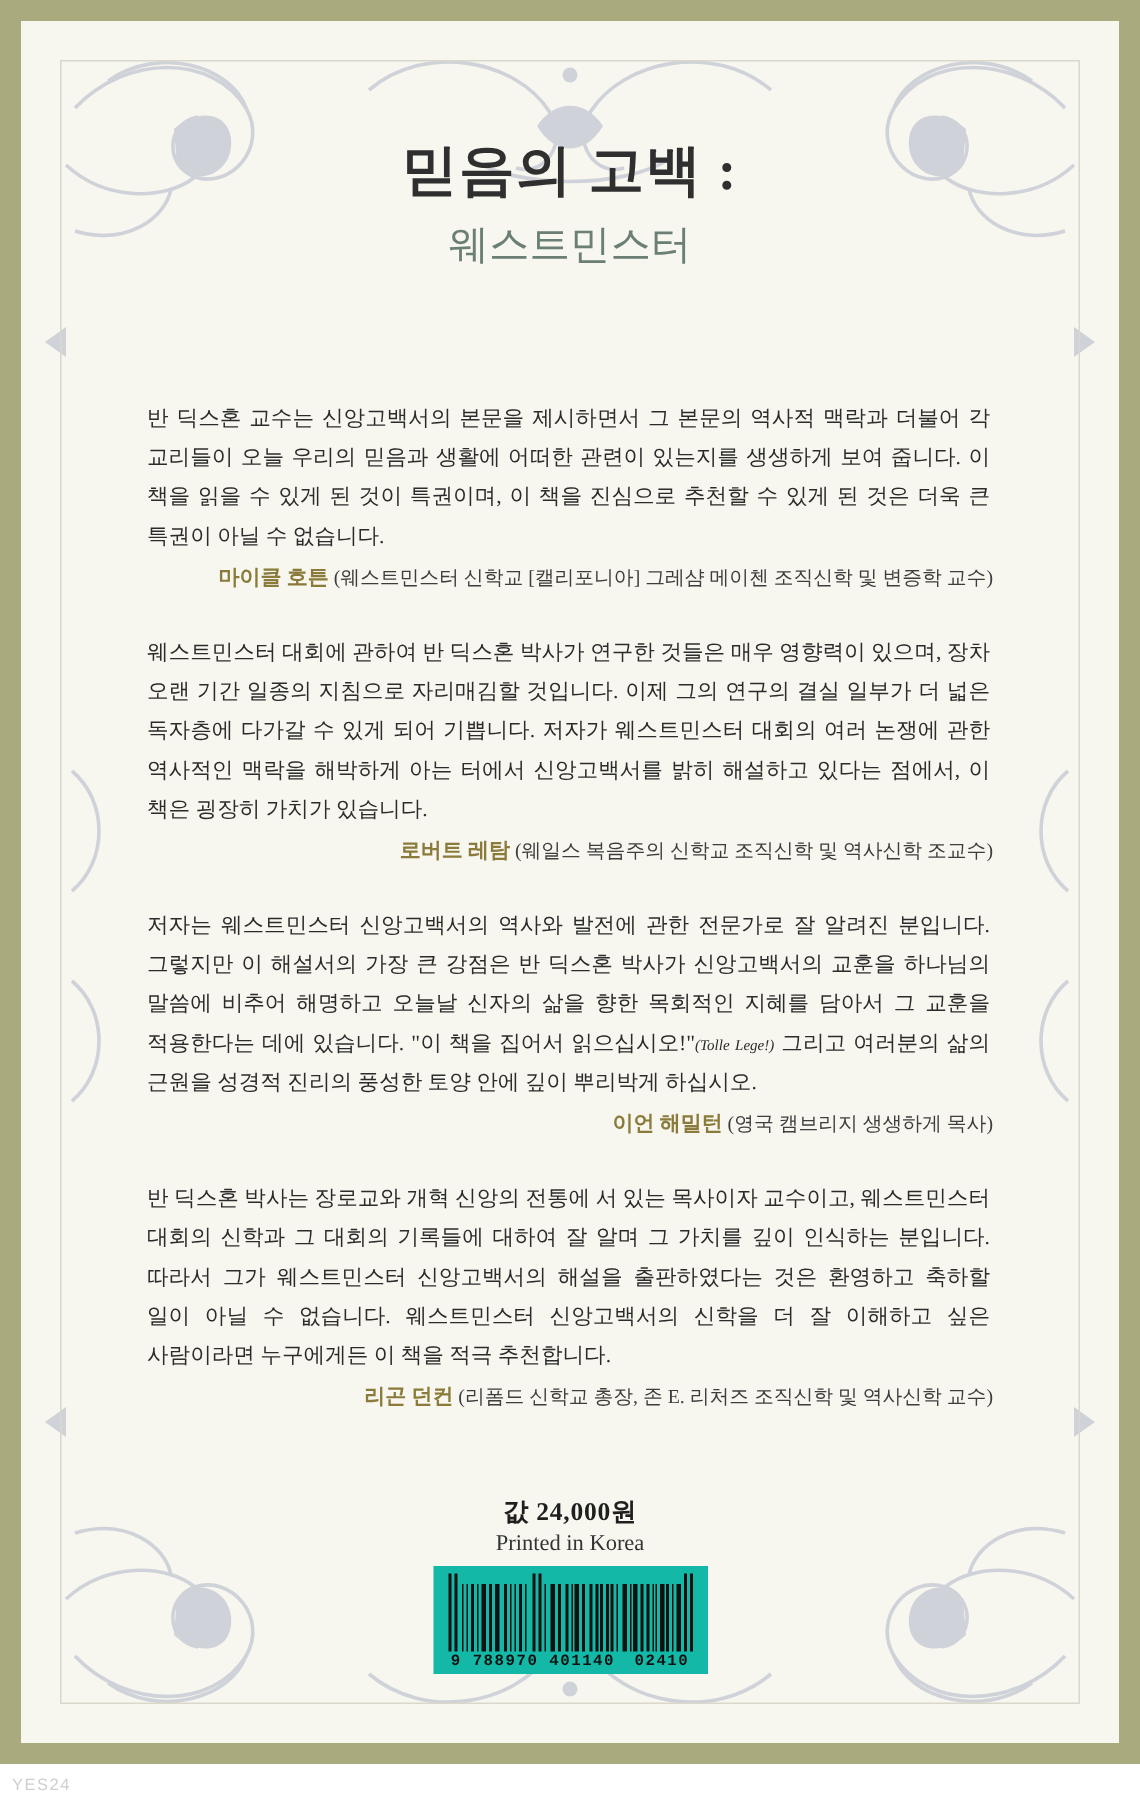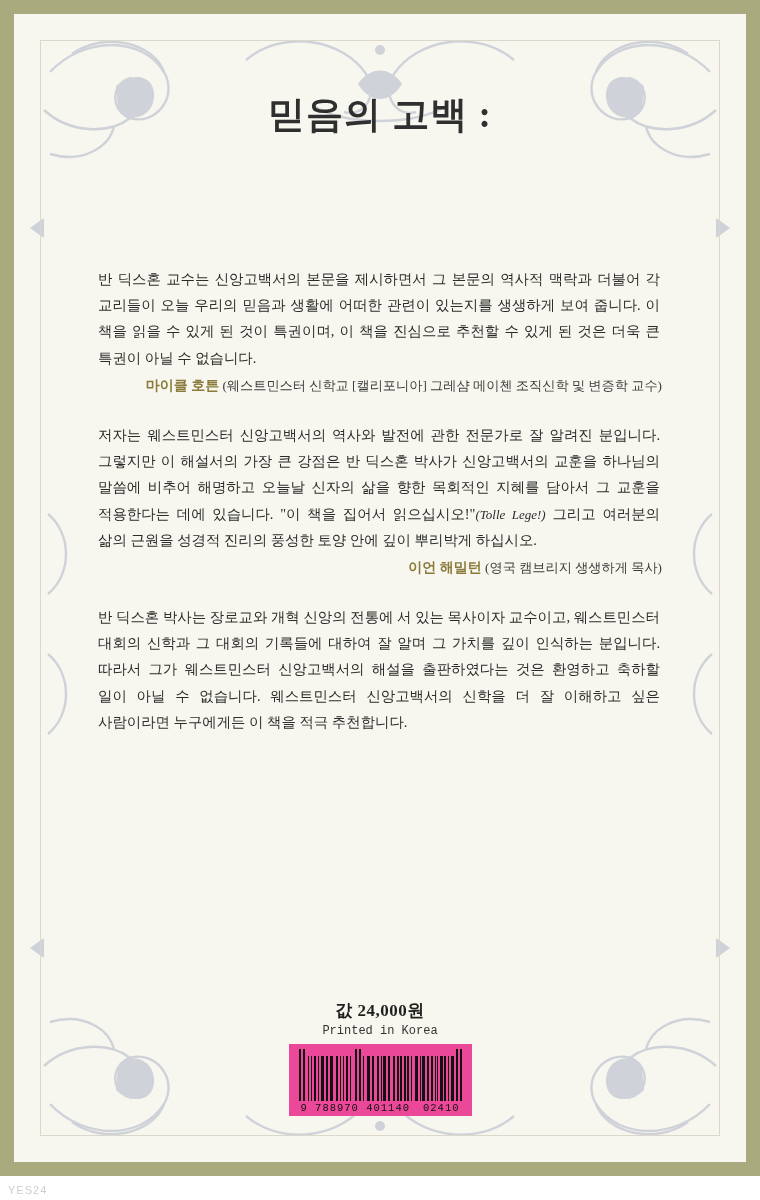--- a/index.html
+++ b/index.html
@@ -96,52 +96,53 @@
   }
   .attrib .who {
     color: #8a7b3a;
     font-weight: bold;
     font-size: 14px;
   }
   .attrib .role {
     color: #3d3d3d;
   }
   .endorsement:last-child .attrib { margin-bottom: 0; }
-  .italic-cite { font-style: italic; font-size: 13px; }
+  .italic-cite { font-style: italic; font-size: 10px; }
 
   
   .footer {
     position: absolute;
     left: 0; right: 0;
     bottom: 46px;
     text-align: center;
   }
   .price {
     font-size: 17px;
     font-weight: bold;
     color: #1f1f1f;
     letter-spacing: 0.5px;
     margin-bottom: 2px;
   }
   .printed {
-    font-size: 12px;
+    font-size: 15px;
     color: #333;
     margin-bottom: 6px;
-    font-family: Liberation Mono, monospace;
+    font-family: Liberation Serif, serif;
   }
 
   
   .barcode-wrap {
     display: inline-block;
     text-align: center;
   }
   .barcode-box {
-    background: #ec4899;
+    background: #14b8a6;
     padding: 5px 10px 2px 10px;
     display: inline-block;
+    font-weight: bold;
   }
   .bars {
     height: 52px;
     display: flex;
     align-items: flex-end;
     gap: 0;
   }
   .bars i {
     display: block;
     background: #111;
@@ -237,45 +238,55 @@
           <path d="M16 934 l14 -10 0 20 Z"></path>
           <path d="M716 934 l-14 -10 0 20 Z"></path>
         </g>
       </svg>
     </div>
 
     <div class="inner-rule"></div>
 
     <div class="title-block">
       <h1 class="title-main">믿음의 고백 :</h1>
+      <p class="title-sub">웨스트민스터</p>
     </div>
 
     <div class="content">
 
       <div class="endorsement">
         <p class="para">반 딕스혼 교수는 신앙고백서의 본문을 제시하면서 그 본문의 역사적 맥락과 더불어 각 교리들이 오늘 우리의 믿음과 생활에 어떠한 관련이 있는지를 생생하게 보여 줍니다. 이 책을 읽을 수 있게 된 것이 특권이며, 이 책을 진심으로 추천할 수 있게 된 것은 더욱 큰 특권이 아닐 수 없습니다.</p>
         <p class="attrib">
           <span class="who">마이클 호튼</span>
           <span class="role">(웨스트민스터 신학교 [캘리포니아] 그레샴 메이첸 조직신학 및 변증학 교수)</span>
         </p>
       </div>
 
       <div class="endorsement">
+        <p class="para">웨스트민스터 대회에 관하여 반 딕스혼 박사가 연구한 것들은 매우 영향력이 있으며, 장차 오랜 기간 일종의 지침으로 자리매김할 것입니다. 이제 그의 연구의 결실 일부가 더 넓은 독자층에 다가갈 수 있게 되어 기쁩니다. 저자가 웨스트민스터 대회의 여러 논쟁에 관한 역사적인 맥락을 해박하게 아는 터에서 신앙고백서를 밝히 해설하고 있다는 점에서, 이 책은 굉장히 가치가 있습니다.</p>
+        <p class="attrib">
+          <span class="who">로버트 레탐</span>
+          <span class="role">(웨일스 복음주의 신학교 조직신학 및 역사신학 조교수)</span>
+        </p>
       </div>
 
       <div class="endorsement">
         <p class="para"><span>저자는 웨스트민스터 신앙고백서의 역사와 발전에 관한 전문가로 잘 알려진 분입니다. 그렇지만 이 해설서의 가장 큰 강점은 반 딕스혼 박사가 신앙고백서의 교훈을 하나님의 말씀에 비추어 해명하고 오늘날 신자의 삶을 향한 목회적인 지혜를 담아서 그 교훈을 적용한다는 데에 있습니다. "이 책을 집어서 읽으십시오!"</span><span class="italic-cite">(Tolle Lege!)</span><span> 그리고 여러분의 삶의 근원을 성경적 진리의 풍성한 토양 안에 깊이 뿌리박게 하십시오.</span></p>
         <p class="attrib">
           <span class="who">이언 해밀턴</span>
           <span class="role">(영국 캠브리지 생생하게 목사)</span>
         </p>
       </div>
 
       <div class="endorsement">
         <p class="para">반 딕스혼 박사는 장로교와 개혁 신앙의 전통에 서 있는 목사이자 교수이고, 웨스트민스터 대회의 신학과 그 대회의 기록들에 대하여 잘 알며 그 가치를 깊이 인식하는 분입니다. 따라서 그가 웨스트민스터 신앙고백서의 해설을 출판하였다는 것은 환영하고 축하할 일이 아닐 수 없습니다. 웨스트민스터 신앙고백서의 신학을 더 잘 이해하고 싶은 사람이라면 누구에게든 이 책을 적극 추천합니다.</p>
+        <p class="attrib">
+          <span class="who">리곤 던컨</span>
+          <span class="role">(리폼드 신학교 총장, 존 E. 리처즈 조직신학 및 역사신학 교수)</span>
+        </p>
       </div>
 
     </div>
 
     <div class="footer">
       <div class="price">값 24,000원</div>
       <div class="printed">Printed in Korea</div>
 
       <div class="barcode-wrap">
         <div class="barcode-box">

